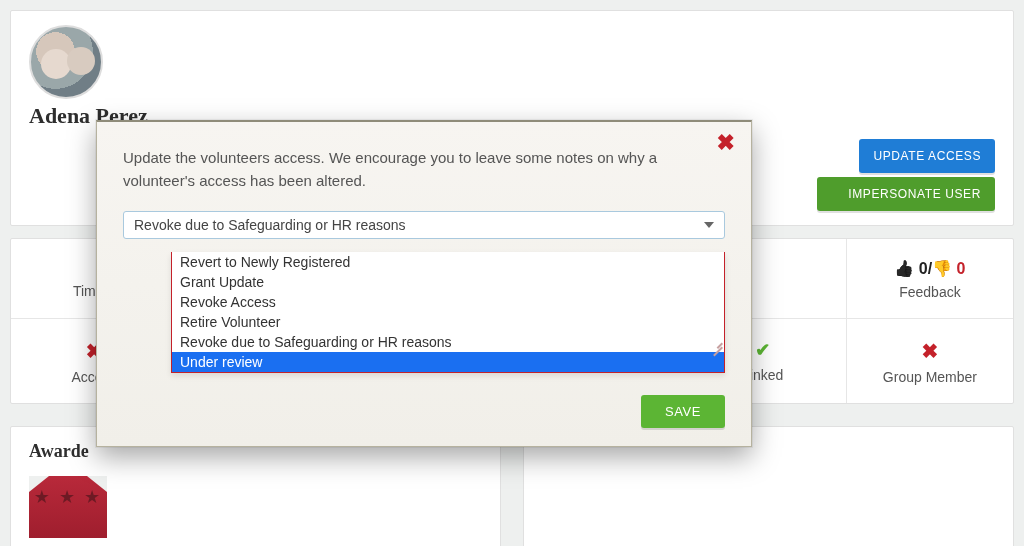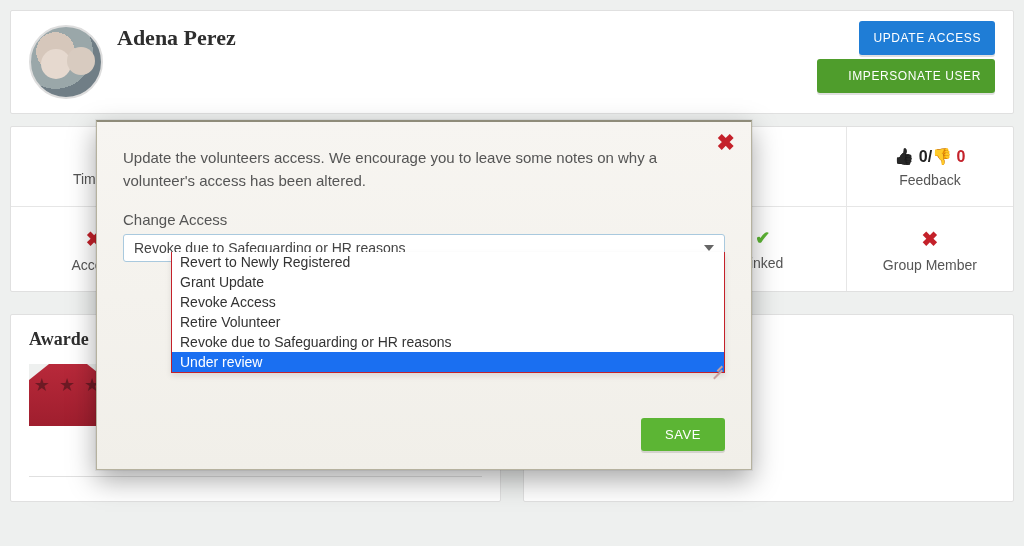--- a/index.html
+++ b/index.html
@@ -14,21 +14,21 @@
     overflow: hidden;
     position: relative;
   }
   .page { padding: 10px 10px 0 10px; }
   .card {
     background: #fff;
     border: 1px solid #e0e0e0;
     border-radius: 2px;
   }
   
-  .header-card { display: flex; align-items: flex-start; padding: 10px 18px 14px 18px; }
+  .header-card { display: flex; align-items: flex-start; padding: 10px 18px 14px 18px; flex-direction: column; }
   .avatar {
     width: 74px; height: 74px; border-radius: 50%;
     background: radial-gradient(circle at 35% 35%, #d6c7bb 0 30%, #9aa7a9 30% 58%, #707e86 58% 100%);
     border: 2px solid #ddd; margin-right: 14px; margin-top: 4px; flex-shrink:0;
     position:relative; overflow:hidden;
   }
   .avatar::before, .avatar::after{ content:""; position:absolute; border-radius:50%; }
   .avatar::before{ width:30px; height:30px; left:10px; top:22px; background:#e6d9cf; }
   .avatar::after{ width:28px; height:28px; left:36px; top:20px; background:#d8cbc0; }
   .name {
@@ -207,21 +207,20 @@
     </div>
     <div class="card"></div>
   </div>
 
 </div>
 
 <div class="overlay">
   <div class="modal">
     <div class="modal-close">✖</div>
     <div class="modal-text">Update the volunteers access. We encourage you to leave some notes on why a volunteer's access has been altered.</div>
-    <div class="field-label">Change Access</div>
     <div class="select">
       <span>Revoke due to Safeguarding or HR reasons</span>
     </div>
 
     <div class="dropdown">
       <div class="opt">Revert to Newly Registered</div>
       <div class="opt">Grant Update</div>
       <div class="opt">Revoke Access</div>
       <div class="opt">Retire Volunteer</div>
       <div class="opt">Revoke due to Safeguarding or HR reasons</div>

